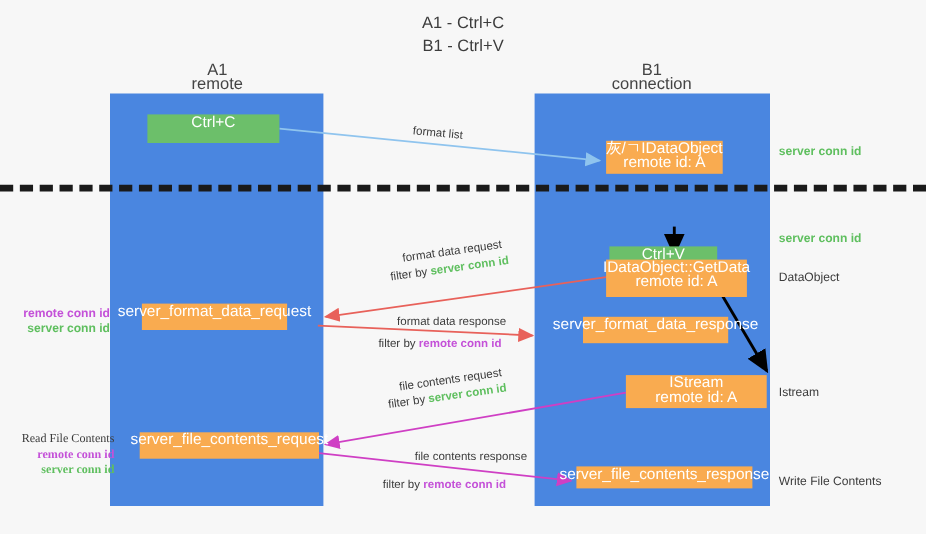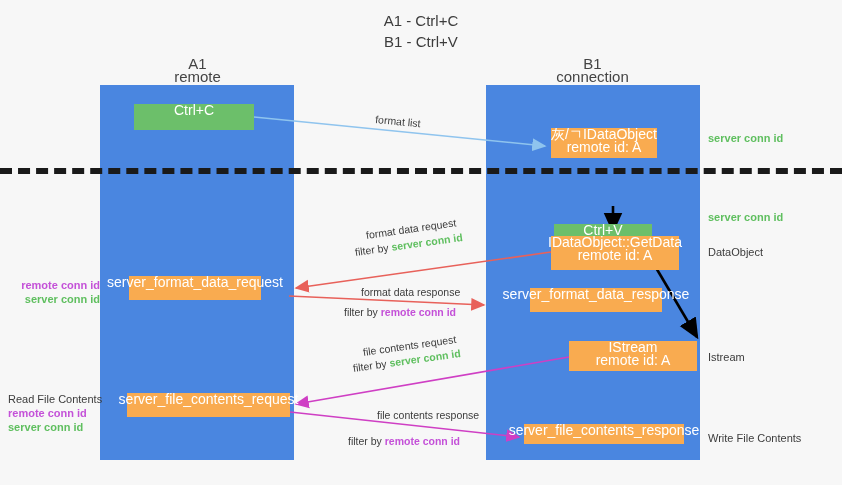--- a/index.html
+++ b/index.html
@@ -56,21 +56,21 @@
   .green-t{color:#5fbf5f;font-weight:bold;}
   .purple-t{color:#c451d8;font-weight:bold;}
 
   #sl-conn1{left:708px;top:131px;}
   #sl-conn2{left:708px;top:210px;}
   #sl-dataobject{left:708px;top:245px;}
   #sl-istream{left:708px;top:350px;}
   #sl-writefc{left:708px;top:431px;}
 
   #sl-left-1{left:8px;top:278px;width:92px;text-align:right;}
-  #sl-left-2{left:8px;top:392px;width:96px;text-align:left;}
+  #sl-left-2{left:8px;top:392px;width:96px;text-align:right;font-family:Liberation Serif, serif;}
   #sl-left-2 .plain{color:#3c3c3c;font-weight:normal;}
 
   .arrow-label{
     position:absolute;font-size:10.5px;color:#3c3c3c;
     white-space:nowrap;line-height:14px;
   }
   .rot{transform-origin:left top;}
 
   svg#wires{position:absolute;left:0;top:0;width:842px;height:485px;
             pointer-events:none;}

